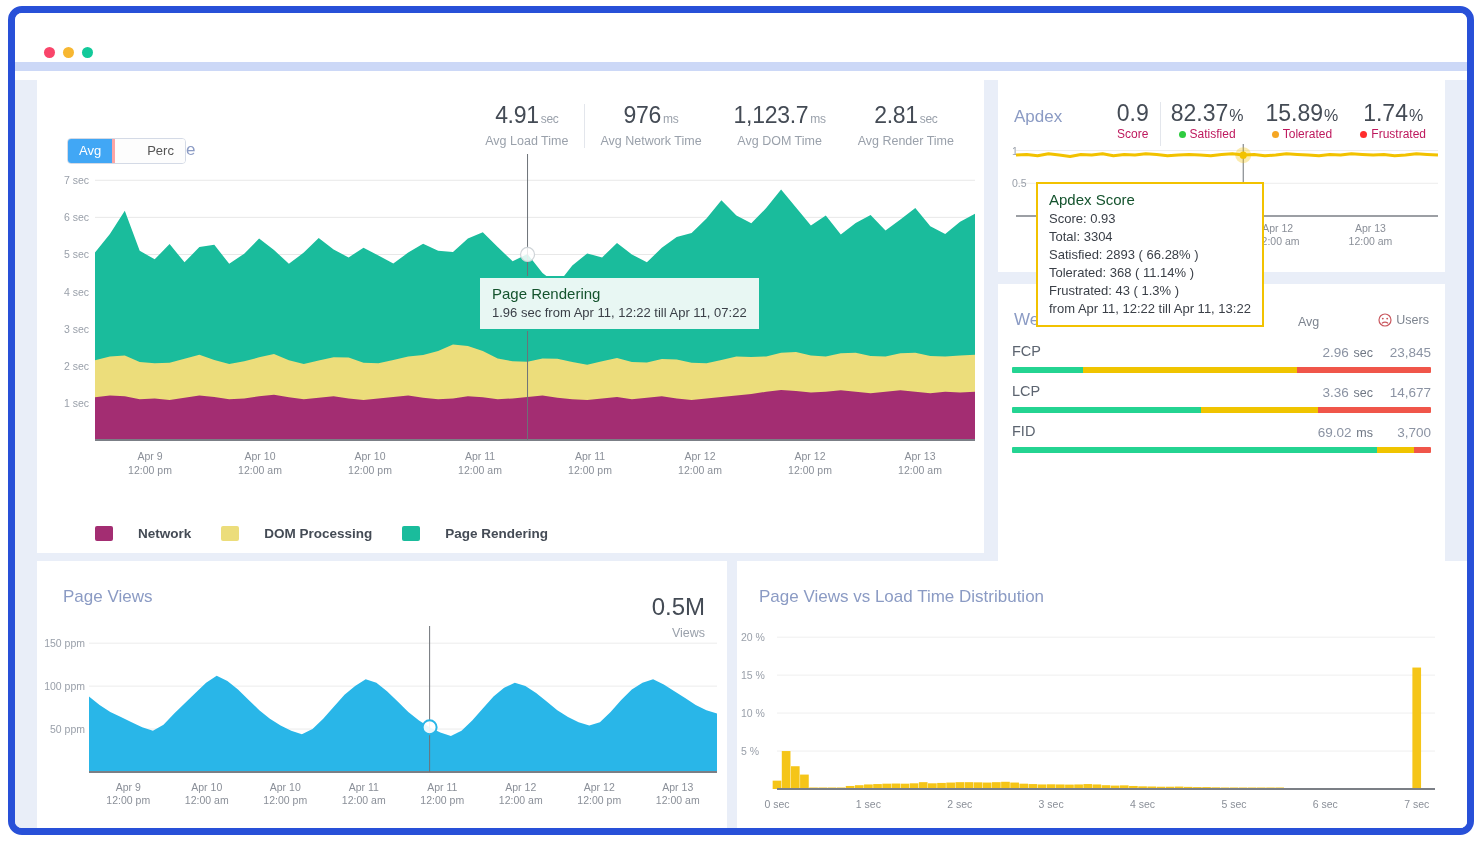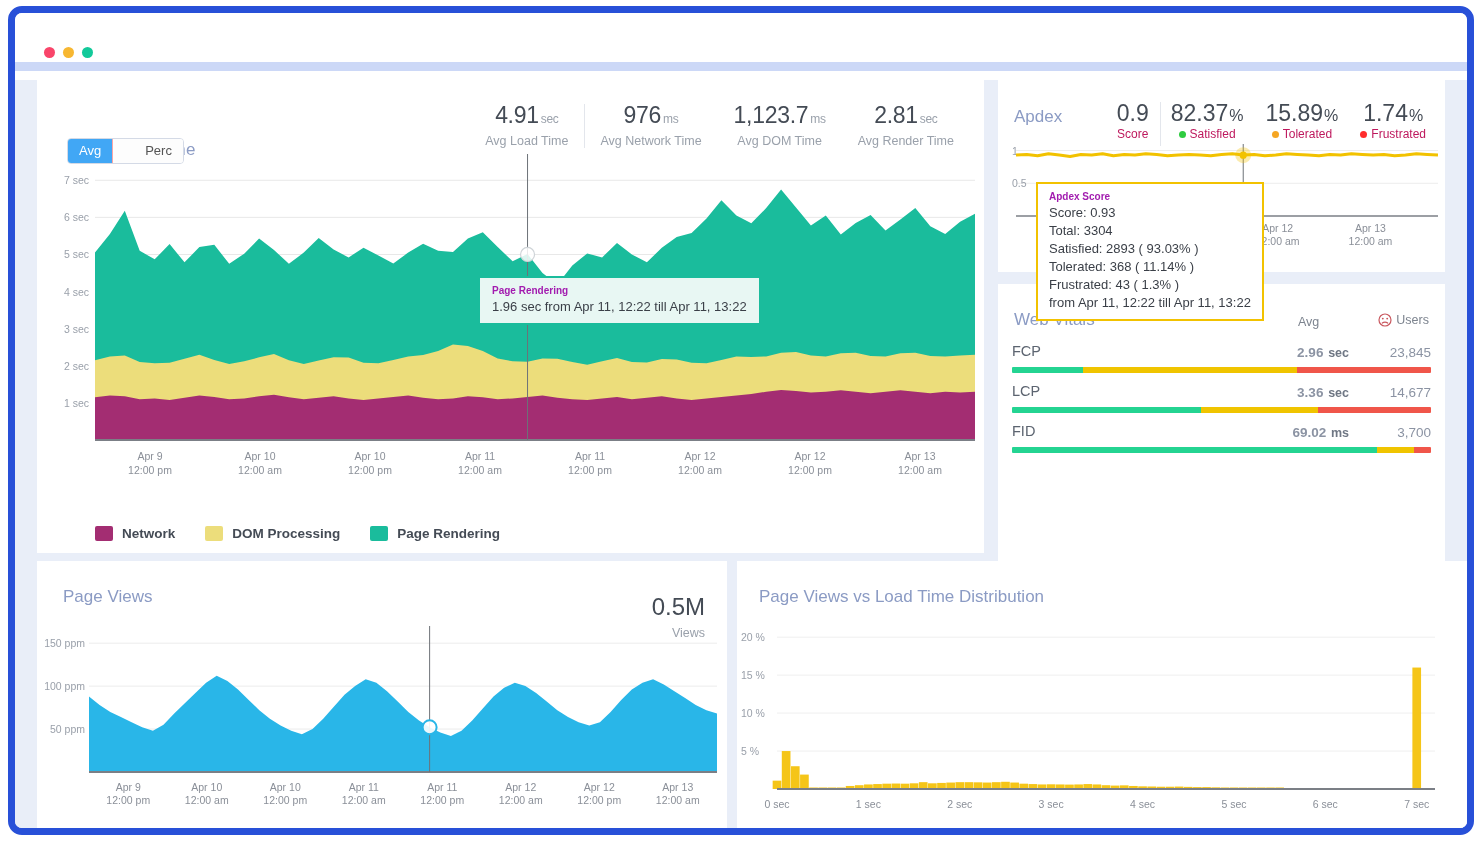--- a/index.html
+++ b/index.html
@@ -51,68 +51,68 @@
   .toggle {
     position: absolute; left: 30px; top: 58px;
     display: flex; border-radius: 4px; overflow: hidden;
     border: 1px solid #d4dae6;
   }
   .toggle span {
     display: block; padding: 4px 11px 5px; font-size: 13px; color: #555;
     background: #fdfdfd; cursor: pointer;
   }
   .toggle span.active { background: #41a7f5; color: #ffffff; border-color: #41a7f5; }
-  .toggle span + span { border-left: 1px solid #fca5a5; padding-left: 32px; }
+  .toggle span + span { border-left: 3px solid #fca5a5; padding-left: 32px; }
 
   .metrics { position: absolute; right: 14px; top: 22px; display: flex; }
   .metric { padding: 0 16px; text-align: center; position: relative; }
   .metric.sep::before {
     content: ""; position: absolute; left: 0; top: 2px;
     width: 1px; height: 44px; background: #e3e6ec;
   }
   .metric .big { font-size: 23px; color: #444b55; letter-spacing: -.3px; white-space: nowrap; }
   .metric .big .u { font-size: 12px; color: #9aa1ab; margin-left: 2px; }
   .metric .lab { font-size: 12.5px; color: #9aa1ab; margin-top: 5px; white-space: nowrap; }
 
   .chart-wrap { position: absolute; left: 0; top: 70px; width: 100%; height: 403px; }
 
   .legend {
     position: absolute; left: 58px; bottom: 12px; display: flex; gap: 30px; align-items: center;
   }
-  .legend .item { display: flex; align-items: center; gap: 9px; }
+  .legend .item { display: flex; align-items: center; gap: 25px; }
   .legend .sw { width: 18px; height: 15px; border-radius: 2px; }
   .legend .nm { font-size: 13.5px; color: #444b55; font-weight: 700; }
 
   
   .tt {
     position: absolute; background: #ffffff; border: 2px solid #1abc9c;
     padding: 7px 12px 9px; z-index: 30; white-space: nowrap;
   }
-  .tt .t1 { font-size: 10px; font-weight: 700; color: #a21caf; }
+  .tt .t1 { font-size: 15px; font-weight: 400; color: #14532d; }
   .tt .t2 { font-size: 13px; color: #3a3f47; margin-top: 3px; }
 
   
   .apdex-panel { left: 983px; top: 0; width: 447px; height: 192px; }
   .apdex-title { position: absolute; left: 16px; top: 27px; font-size: 17px; color: #8b9bc4; }
   .ap-metrics { position: absolute; right: 8px; top: 20px; display: flex; align-items: flex-start; }
   .ap-m { padding: 0 11px; text-align: center; position: relative; }
   .ap-m.sep::before { content:""; position:absolute; left:0; top:2px; width:1px; height:44px; background:#e3e6ec; }
   .ap-m .big { font-size: 23px; color: #444b55; white-space: nowrap; }
   .ap-m .big .u { font-size: 16px; color: #444b55; margin-left: 1px; }
   .ap-m .lab { font-size: 12px; color: #be185d; margin-top: 0; white-space: nowrap; }
   .ap-m .lab .bullet { display:inline-block; width:7px; height:7px; border-radius:50%; margin-right:4px; }
 
   .vitals-panel { left: 983px; top: 204px; width: 447px; height: 325px; }
   .v-title { position: absolute; left: 16px; top: 26px; font-size: 17px; color: #8b9bc4; }
   .v-avg { position: absolute; left: 300px; top: 31px; font-size: 12.5px; color: #7d848f; }
   .v-users { position: absolute; right: 16px; top: 29px; font-size: 12.5px; color: #7d848f; display: flex; align-items: center; gap: 4px; }
   .v-rows { position: absolute; left: 12px; top: 55px; right: 12px; }
   .v-row { position: relative; height: 40px; }
   .v-name { position: absolute; left: 2px; top: 4px; font-size: 14.5px; color: #5c6470; }
-  .v-val { position: absolute; right: 84px; top: 6px; font-size: 13.5px; color: #8b93a3; white-space: nowrap; font-weight: bold; }
+  .v-val { position: absolute; right: 60px; top: 6px; font-size: 13.5px; color: #8b93a3; white-space: nowrap; }
   .v-val .u { font-size: 12.5px; color: #6f7784; margin-left: 1px; }
   .v-users-n { position: absolute; right: 2px; top: 6px; font-size: 13.5px; color: #8b93a3; }
   .v-bar { position: absolute; left: 2px; right: 2px; top: 28px; height: 6px; display: flex; border-radius: 1px; overflow: hidden; }
   .v-bar i { display: block; height: 100%; }
 
   
   .row-bot { position: absolute; left: 0; top: 481px; width: 1452px; height: 274px; }
   .pv-panel { left: 22px; top: 0; width: 690px; height: 274px; }
   .pv-title { position: absolute; left: 26px; top: 26px; font-size: 17px; color: #8b9bc4; }
   .pv-count { position: absolute; right: 22px; top: 20px; text-align: right; margin-top: 12px; }
@@ -221,21 +221,21 @@
               </div>
               <div class="item">
                 <span class="sw" id="lg2" style="background: rgb(26, 188, 156);"></span>
                 <span class="nm">Page Rendering</span>
               </div>
             </div>
           </div>
 
           <div class="tt" style="left:441px; top:196px; background:#e8f7f3;">
             <div class="t1">Page Rendering</div>
-            <div class="t2">1.96 sec from Apr 11, 12:22 till Apr 11, 13:22</div>
+            <div class="t2">1.96 sec from Apr 11, 12:22 till Apr 11, 07:22</div>
           </div>
         </div>
 
         <div class="panel apdex-panel">
           <div class="apdex-title">Apdex</div>
           <div class="ap-metrics">
             <div class="ap-m">
               <div class="big"><span>0.9</span></div>
               <div class="lab">Score</div>
             </div>
@@ -265,21 +265,21 @@
               <text x="279.64" y="94" class="axlbl" text-anchor="middle">Apr 12</text>
               <text x="279.64" y="107" class="axlbl" text-anchor="middle">12:00 am</text>
               <text x="372.47999999999996" y="94" class="axlbl" text-anchor="middle">Apr 13</text>
               <text x="372.47999999999996" y="107" class="axlbl" text-anchor="middle">12:00 am</text>
             </svg>
 
           <div class="tt" style="left:38px; top:102px; border-color:#f2c200; padding:7px 11px 9px;">
             <div class="t1">Apdex Score</div>
             <div class="t2">Score: 0.93</div>
             <div class="t2">Total: 3304</div>
-            <div class="t2">Satisfied: 2893 ( 93.03% )</div>
+            <div class="t2">Satisfied: 2893 ( 66.28% )</div>
             <div class="t2">Tolerated: 368 ( 11.14% )</div>
             <div class="t2">Frustrated: 43 ( 1.3% )</div>
             <div class="t2">from Apr 11, 12:22 till Apr 11, 13:22</div>
           </div>
         </div>
 
         <div class="panel vitals-panel">
           <div class="v-title">Web Vitals</div>
           <div class="v-avg">Avg</div>
           <div class="v-users">

